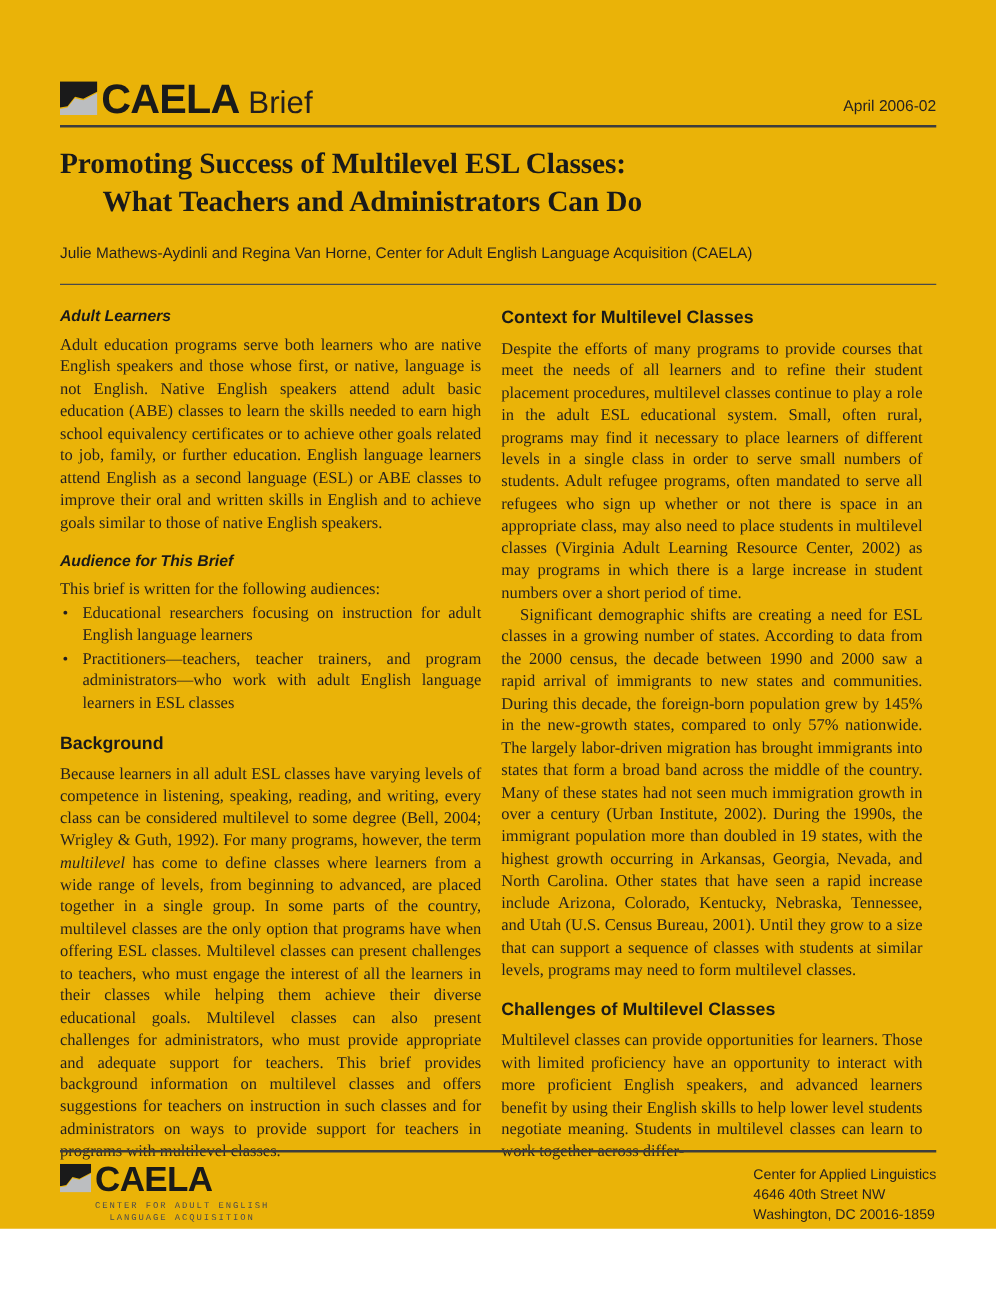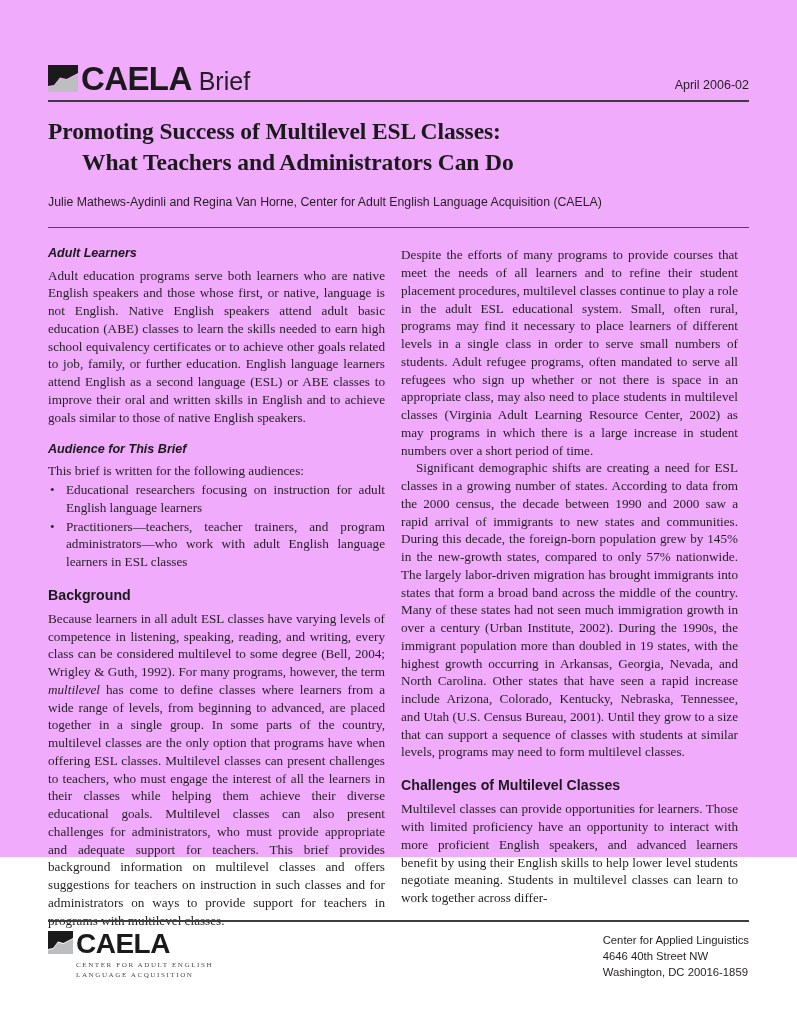--- a/index.html
+++ b/index.html
@@ -11,22 +11,22 @@
     width: 797px;
     height: 1033px;
     font-family: "Liberation Serif", serif;
     color: #231f20;
     overflow: hidden;
   }
 
   .page {
     position: relative;
     width: 797px;
-    height: 857px;
-    background: #f0abfc;
+    height: 983px;
+    background: #eab308;
     box-sizing: border-box;
     padding: 0 48px;
   }
 
   
   .masthead {
     display: flex;
     align-items: flex-end;
     justify-content: space-between;
     padding-top: 62px;
@@ -234,27 +234,28 @@
   .foot-wordmark {
     font-family: "Liberation Sans", sans-serif;
     font-weight: bold;
     font-size: 28px;
     letter-spacing: -0.5px;
     color: #1a1a1a;
     line-height: 1;
     display: block;
   }
   .foot-tagline {
-    font-family: Liberation Serif, serif;
+    font-family: Liberation Mono, monospace;
     font-size: 7.1px;
     letter-spacing: 1.55px;
     color: #4d4d4d;
     line-height: 1.38;
     display: block;
     margin-top: 3px;
+    text-align: center;
   }
   .address {
     font-family: "Liberation Sans", sans-serif;
     font-size: 11.3px;
     line-height: 1.42;
     color: #231f20;
     padding-top: 2px;
   }
   .address span { display: block; }
 </style>
@@ -297,20 +298,21 @@
         <li>Practitioners—teachers, teacher trainers, and program administrators—who work with adult English language learners in ESL classes</li>
       </ul>
 
       <h2 class="sec spaced">Background</h2>
       <p class="body"><span>Because learners in all adult ESL classes have varying levels of competence in listening, speaking, reading, and writing, every class can be considered multilevel to some degree (Bell, 2004; Wrigley &amp; Guth, 1992). For many programs, however, the term </span><em>multilevel</em><span> has come to define classes where learners from a wide range of levels, from beginning to advanced, are placed together in a single group. In some parts of the country, multilevel classes are the only option that programs have when offering ESL classes. Multilevel classes can present challenges to teachers, who must engage the interest of all the learners in their classes while helping them achieve their diverse educational goals. Multilevel classes can also present challenges for administrators, who must provide appropriate and adequate support for teachers. This brief provides background information on multilevel classes and offers suggestions for teachers on instruction in such classes and for administrators on ways to provide support for teachers in programs with multilevel classes.</span></p>
 
     </div>
 
     <div class="col">
 
+      <h2 class="sec">Context for Multilevel Classes</h2>
       <p class="body">Despite the efforts of many programs to provide courses that meet the needs of all learners and to refine their student placement procedures, multilevel classes continue to play a role in the adult ESL educational system. Small, often rural, programs may find it necessary to place learners of different levels in a single class in order to serve small numbers of students. Adult refugee programs, often mandated to serve all refugees who sign up whether or not there is space in an appropriate class, may also need to place students in multilevel classes (Virginia Adult Learning Resource Center, 2002) as may programs in which there is a large increase in student numbers over a short period of time.</p>
       <p class="body">Significant demographic shifts are creating a need for ESL classes in a growing number of states. According to data from the 2000 census, the decade between 1990 and 2000 saw a rapid arrival of immigrants to new states and communities. During this decade, the foreign-born population grew by 145% in the new-growth states, compared to only 57% nationwide. The largely labor-driven migration has brought immigrants into states that form a broad band across the middle of the country. Many of these states had not seen much immigration growth in over a century (Urban Institute, 2002). During the 1990s, the immigrant population more than doubled in 19 states, with the highest growth occurring in Arkansas, Georgia, Nevada, and North Carolina. Other states that have seen a rapid increase include Arizona, Colorado, Kentucky, Nebraska, Tennessee, and Utah (U.S. Census Bureau, 2001). Until they grow to a size that can support a sequence of classes with students at similar levels, programs may need to form multilevel classes.</p>
 
       <h2 class="sec spaced">Challenges of Multilevel Classes</h2>
       <p class="body">Multilevel classes can provide opportunities for learners. Those with limited proficiency have an opportunity to interact with more proficient English speakers, and advanced learners benefit by using their English skills to help lower level students negotiate meaning. Students in multilevel classes can learn to work together across differ-</p>
 
     </div>
   </div>
 
   <div class="footer-wrap">

